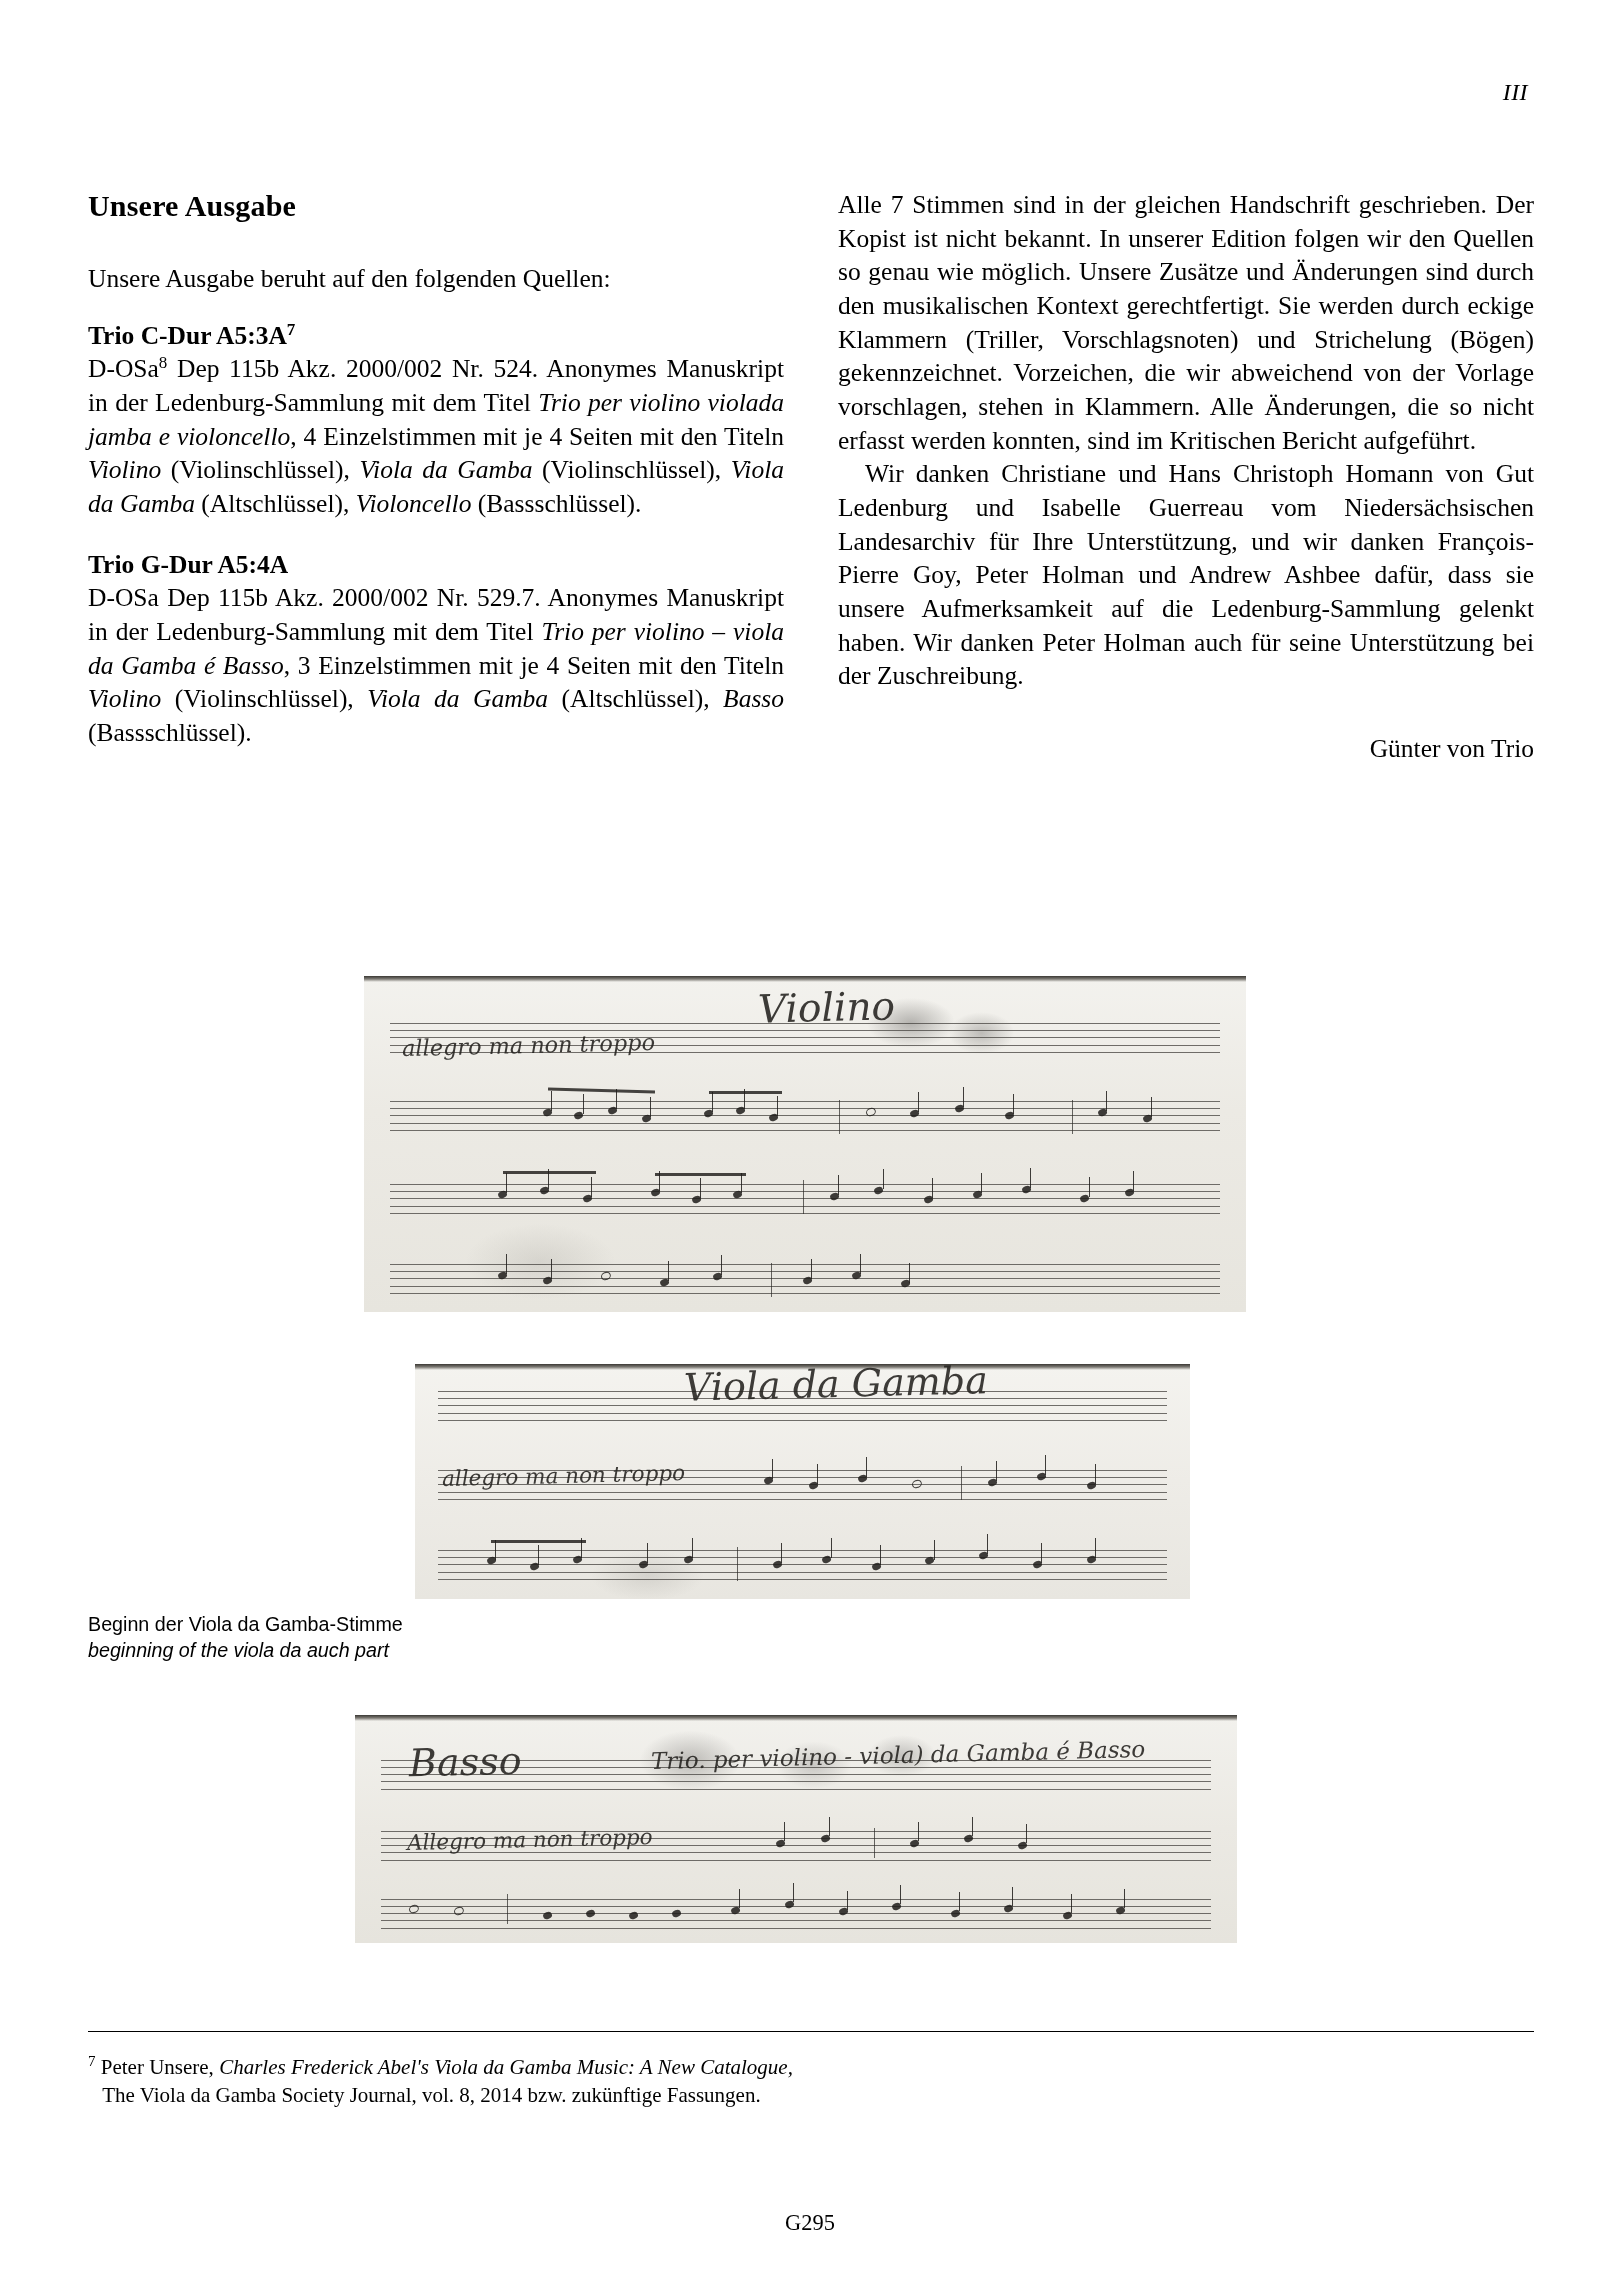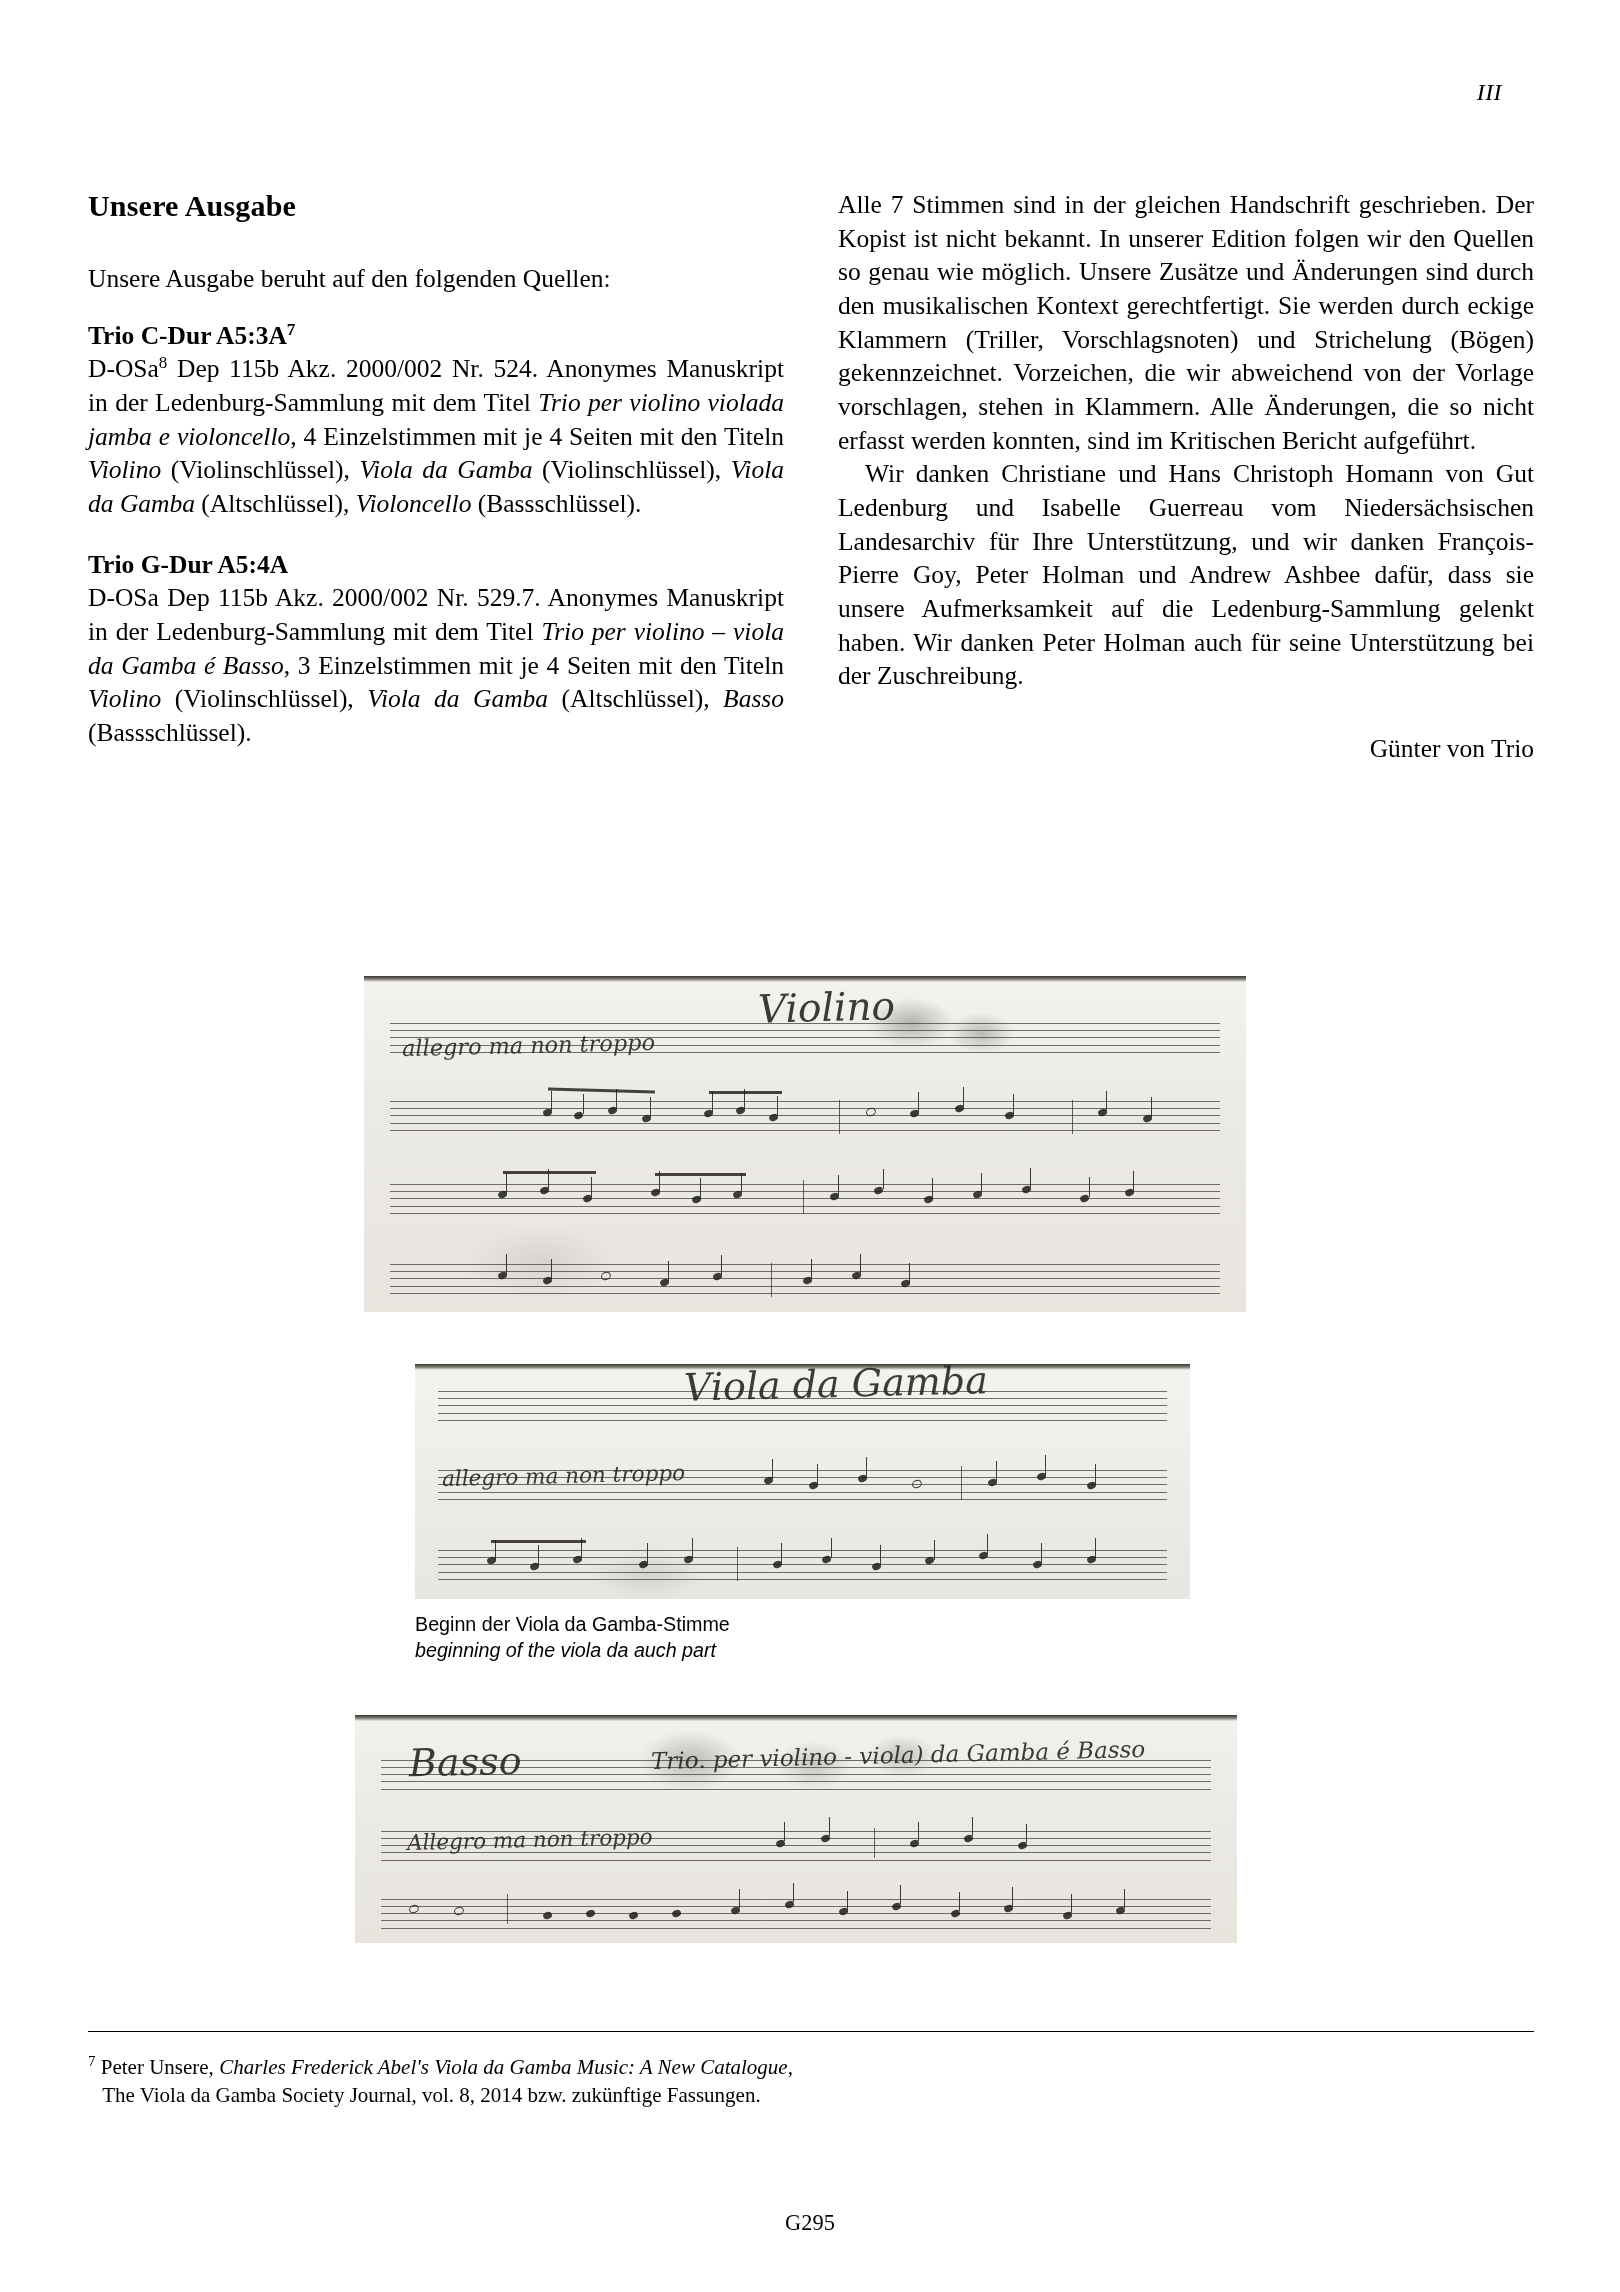--- a/index.html
+++ b/index.html
@@ -17,21 +17,21 @@
     height: 2293px;
     background: #ffffff;
     overflow: hidden;
     box-sizing: border-box;
   }
 
   
   .running-head {
     position: absolute;
     top: 79px;
-    right: 118px;
+    right: 92px;
     font-style: italic;
     font-size: 24px;
     letter-spacing: 0.4px;
   }
 
   
   .columns {
     position: absolute;
     top: 188px;
     left: 88px;
@@ -108,21 +108,21 @@
 
   .caption {
     font-family: "Liberation Sans", "DejaVu Sans", sans-serif;
     font-size: 19.7px;
     line-height: 1.32;
     margin-top: 11.6px;
   }
   .caption .de { display: block; }
   .caption .en { display: block; font-style: italic; }
   .cap1 { margin-left: 276px; }
-  .cap2 { margin-left: 327px; }
+  .cap2 { }
   .cap3 { margin-left: 327px; }
 
   
   .paper {
     position: absolute;
     inset: 0;
     background:
       radial-gradient(ellipse 63px 36px at 62% 14%, rgba(90,88,86,0.40), rgba(90,88,86,0) 70%),
       radial-gradient(ellipse 47px 30px at 70% 17%, rgba(90,88,86,0.34), rgba(90,88,86,0) 70%),
       radial-gradient(ellipse 107px 54px at 20% 85%, rgba(120,118,112,0.16), rgba(0,0,0,0) 70%),

